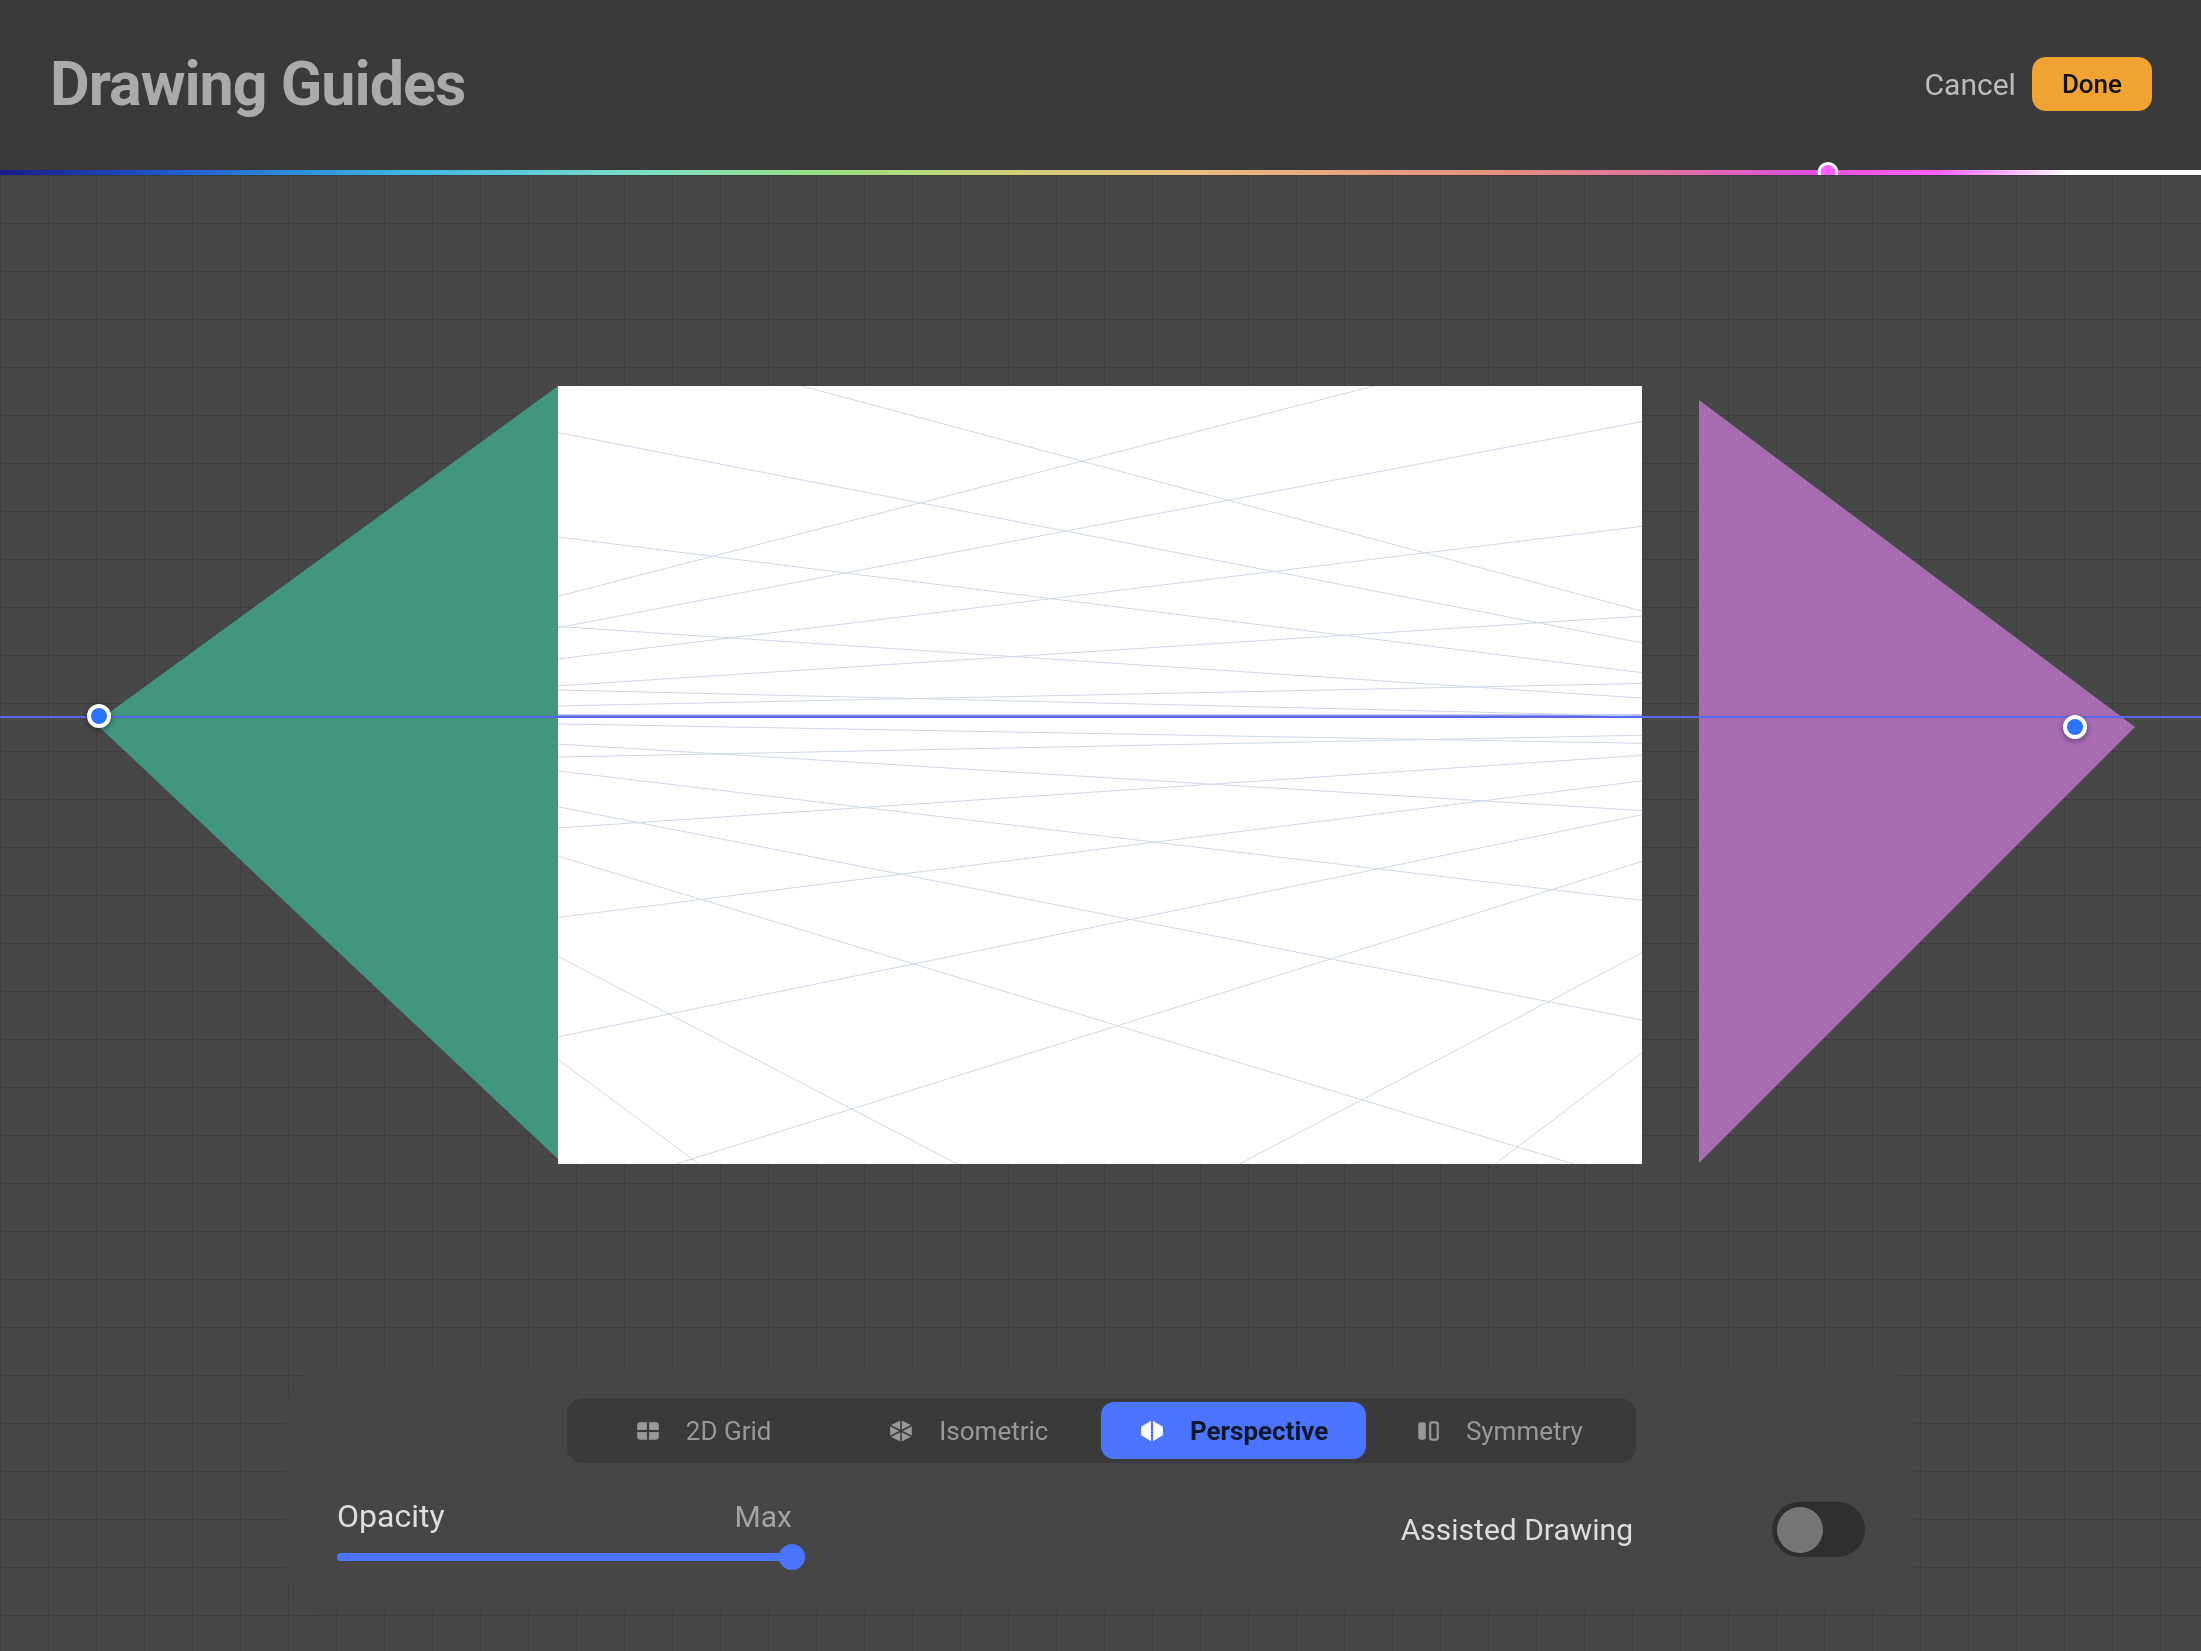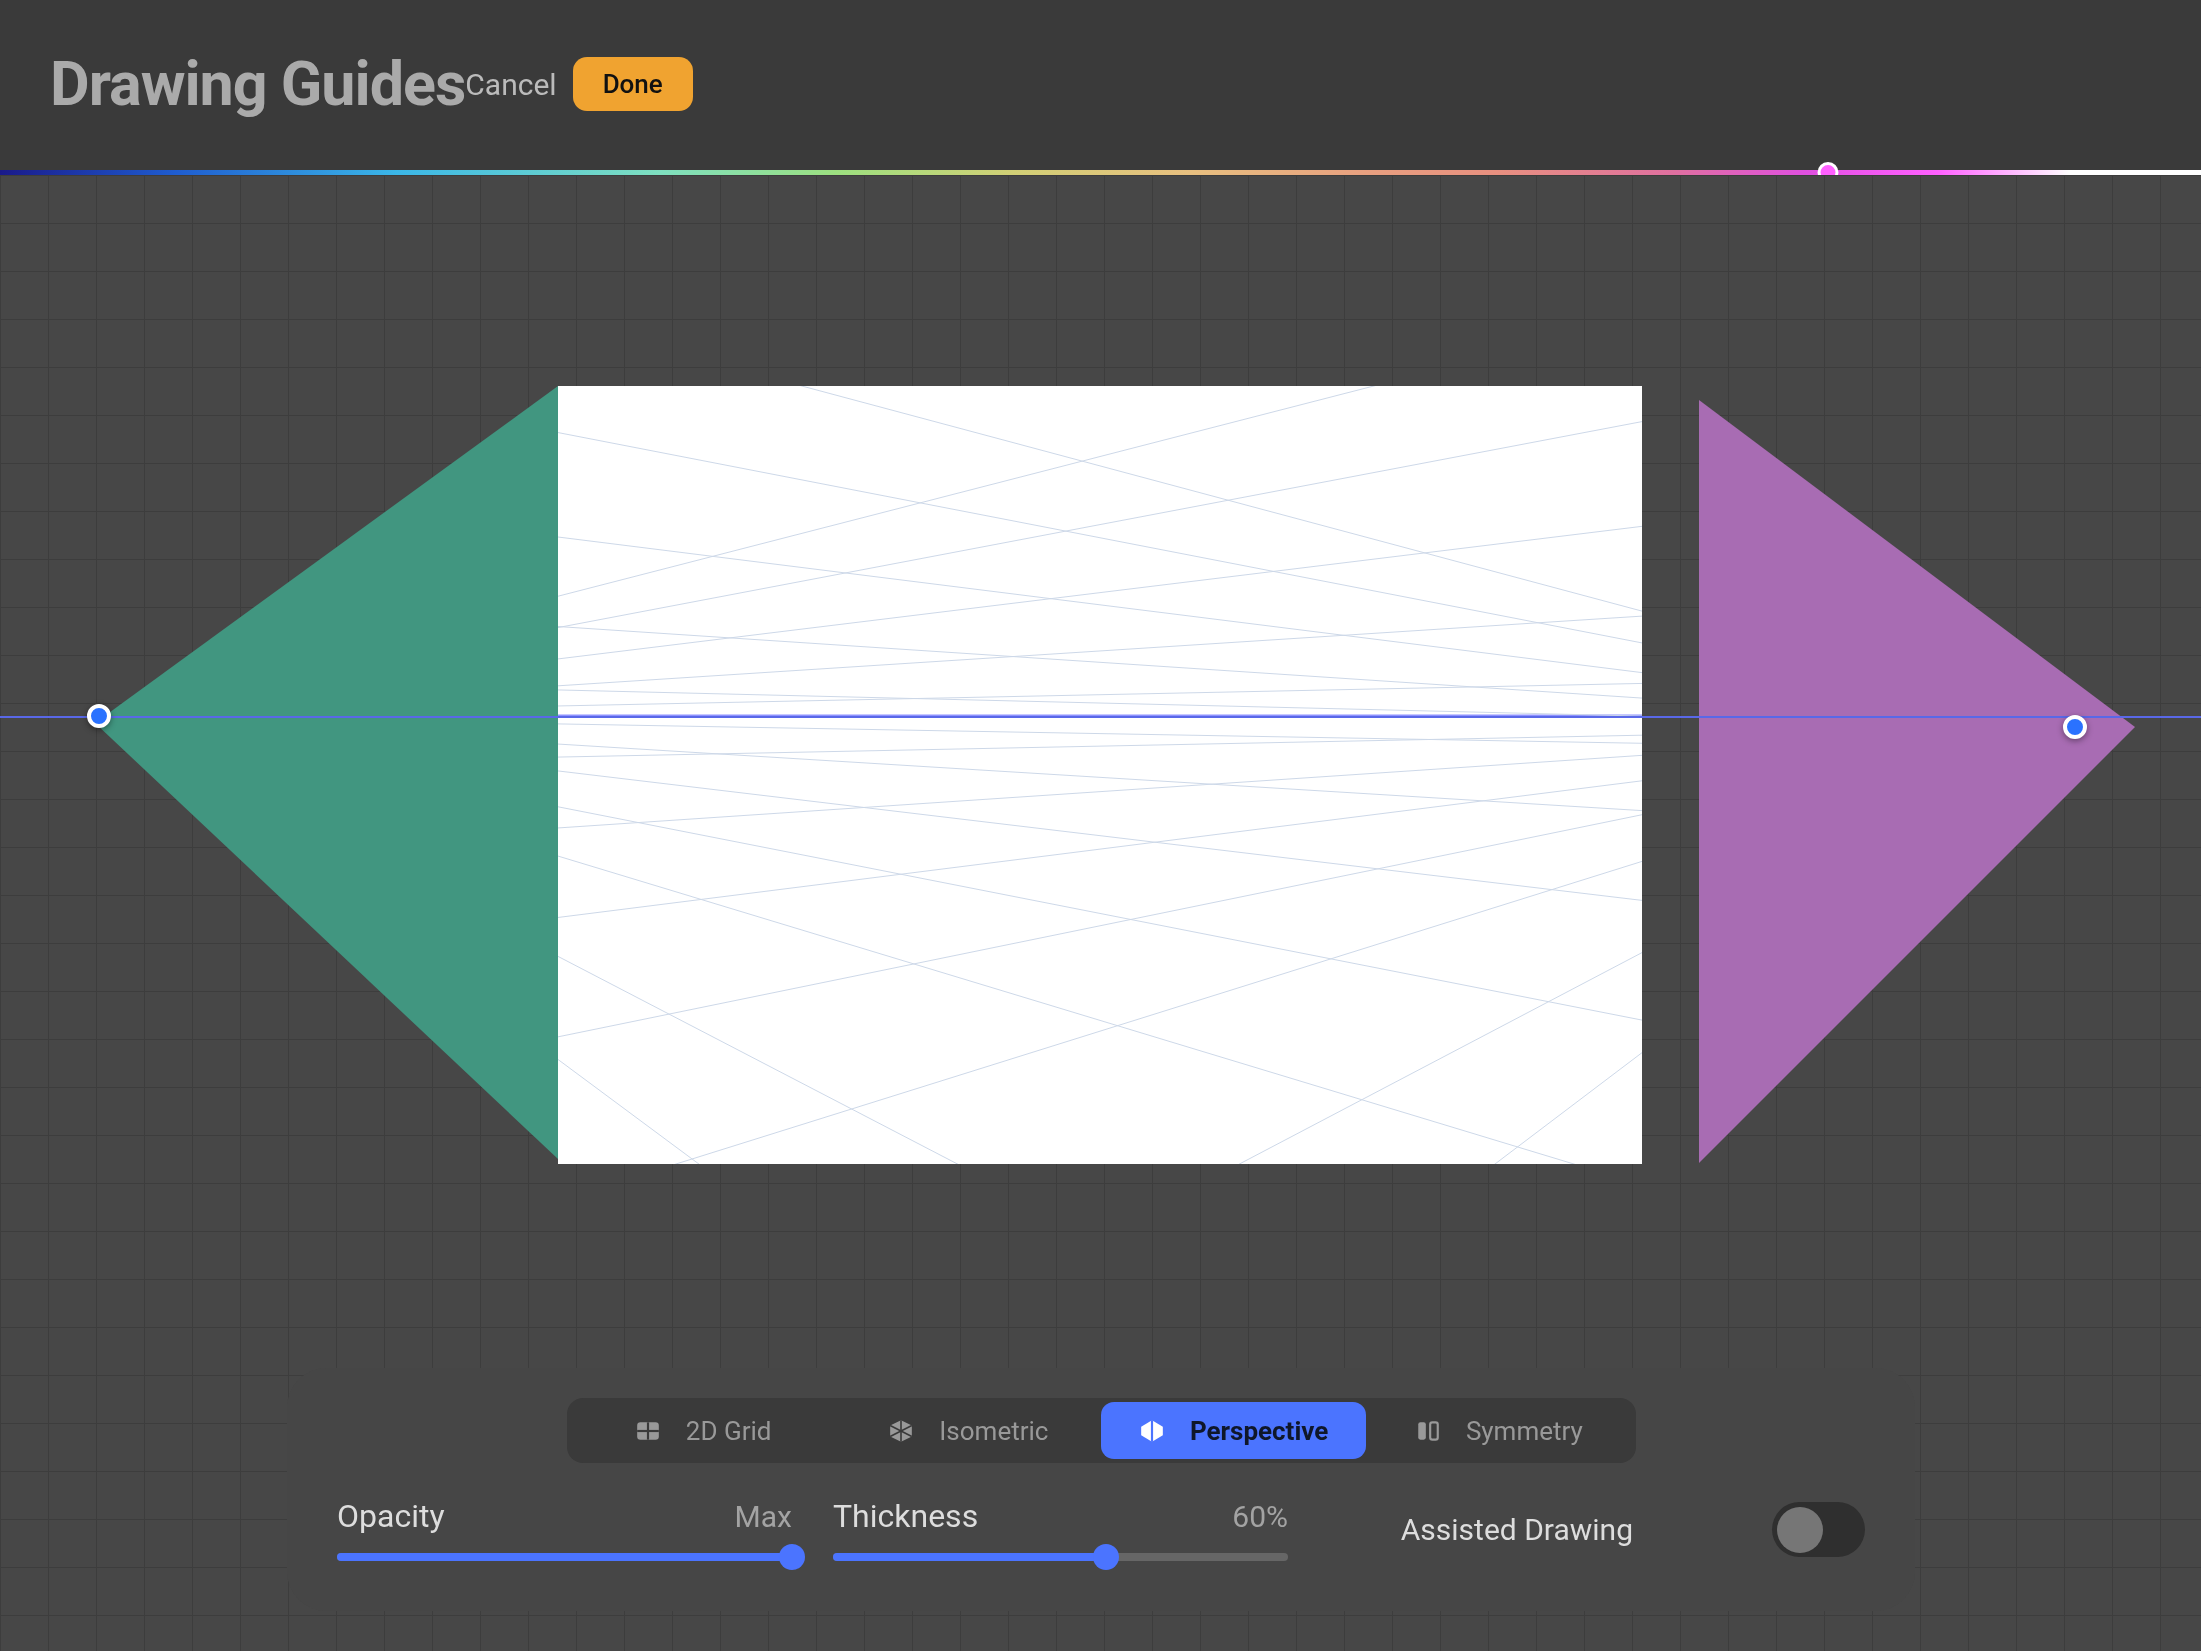--- a/index.html
+++ b/index.html
@@ -14,25 +14,26 @@
     background: #3a3a3a;
     position: relative;
     overflow: hidden;
   }
 
   
   .header {
     position: absolute;
     top: 0;
     left: 0;
-    right: 8px;
+    right: 0;
     height: 168px;
     display: flex;
     align-items: center;
     padding: 16px 50px;
+    justify-content: space-between;
   }
   .title {
     font-size: 61px;
     font-weight: 700;
     color: #aaa;
     letter-spacing: -1px;
   }
   .header-actions {
     display: flex;
     align-items: center;
@@ -423,30 +424,20 @@
       <div class="slider-header">
         <span class="slider-label">Opacity</span>
         <span class="slider-value">Max</span>
       </div>
       <div class="slider-track">
         <div class="slider-fill" style="width:100%"></div>
         <div class="slider-thumb" style="left:100%"></div>
       </div>
     </div>
 
-    <div class="slider-group">
-      <div class="slider-header">
-        <span class="slider-label">Thickness</span>
-        <span class="slider-value">60%</span>
-      </div>
-      <div class="slider-track">
-        <div class="slider-fill" style="width:60%"></div>
-        <div class="slider-thumb" style="left:60%"></div>
-      </div>
-    </div>
 
     <div class="toggle-group">
       <span class="toggle-label">Assisted Drawing</span>
       <div class="toggle">
         <div class="toggle-knob"></div>
       </div>
     </div>
   </div>
 </div>
 

